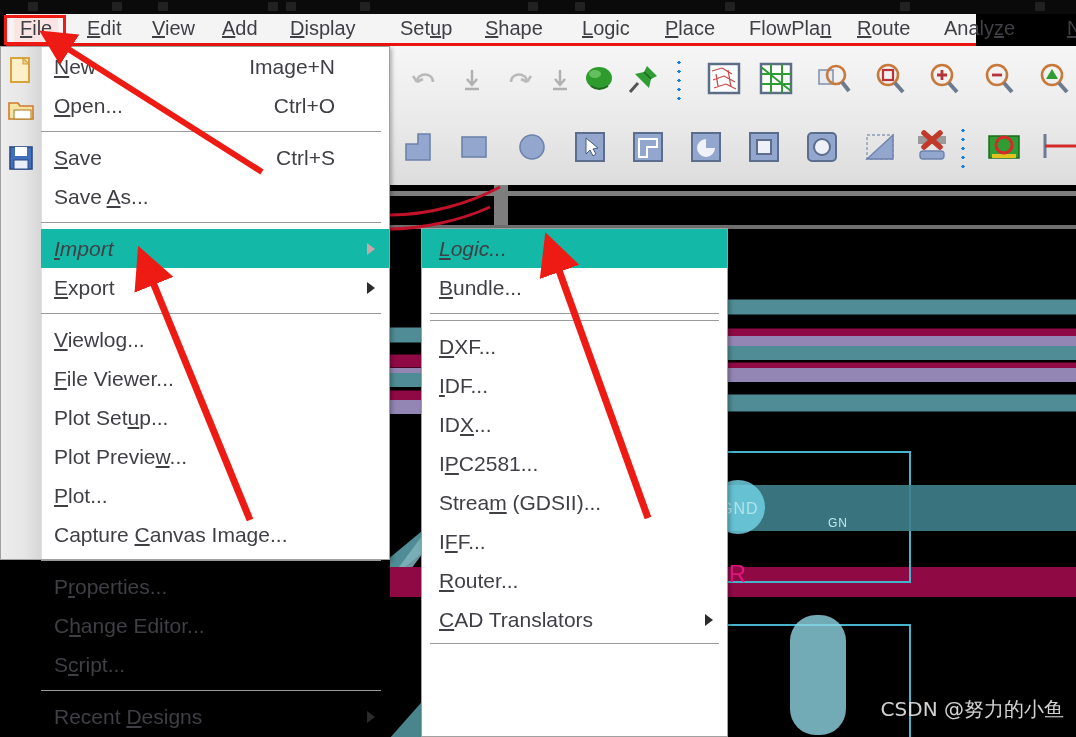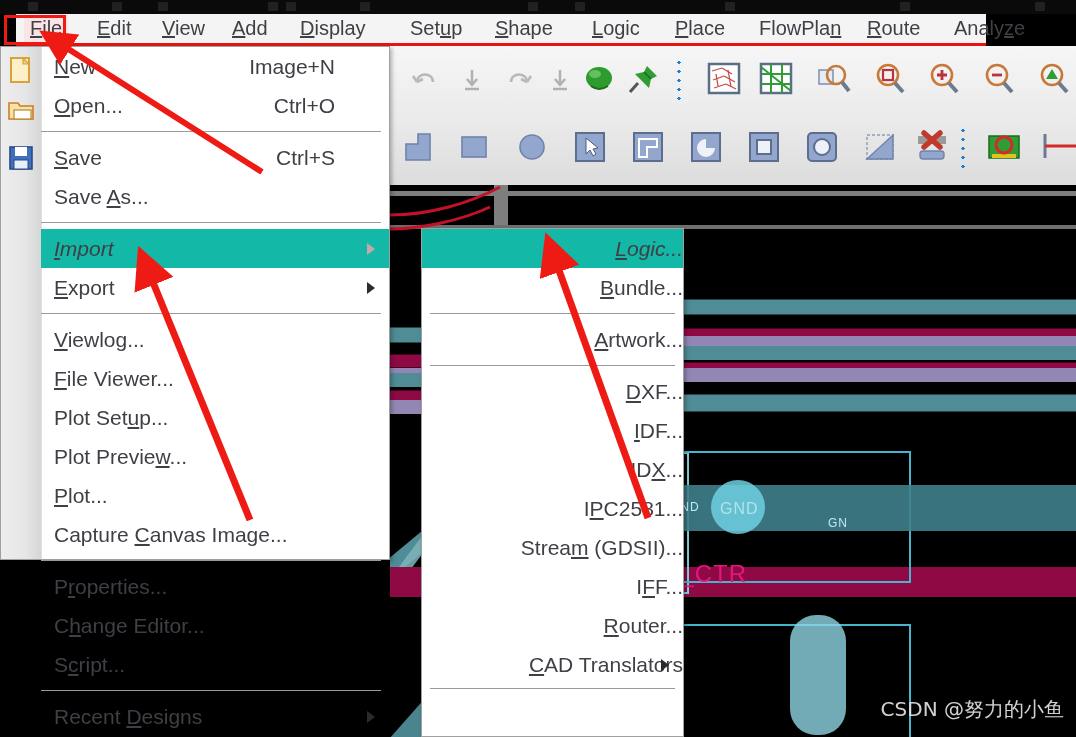--- a/index.html
+++ b/index.html
@@ -11,21 +11,21 @@
   
   #titlebar-strip{
     position:absolute;left:0;top:0;width:1076px;height:14px;
     background:#0a0a0a;
   }
   #titlebar-strip .tb-ghost{
     position:absolute;top:2px;width:10px;height:9px;background:#2a2a2a;border-radius:1px;opacity:.75;
   }
   
   #menubar{
-    position:absolute;left:16px;top:14px;width:970px;height:32px;
+    position:absolute;left:6px;top:14px;width:970px;height:32px;
     background:#f4f4f4;
     border-bottom:3px solid #e8140f;
     box-sizing:border-box;
   }
   #menubar .mi{
     position:absolute;top:0;height:29px;line-height:29px;
     font-size:20px;color:#3f3f46;white-space:nowrap;
     padding:0 6px;cursor:default;
   }
   #menubar .mi u{text-decoration:underline;}
@@ -100,21 +100,21 @@
   .mitem .accel{
     position:absolute;right:54px;top:0;font-size:21px;color:#3f3f46;
   }
   .mitem .arrow{
     position:absolute;right:14px;top:50%;margin-top:-6px;
     width:0;height:0;border-left:8px solid #2b2b2b;
     border-top:6px solid transparent;border-bottom:6px solid transparent;
   }
   .msep{height:1px;background:#9a9a9a;margin:6px 8px 6px 0;}
   .gicon{position:absolute;left:6px;width:30px;height:30px;}
-  #import-submenu{left:421px;top:228px;width:263px;height:509px;text-align:right;}
+  #import-submenu{left:421px;top:228px;width:307px;height:509px;}
   #import-submenu .items{position:absolute;left:0;top:0;right:0;bottom:0;}
   #import-submenu .mitem{padding-left:17px;}
   #import-submenu .msep{margin:6px 8px 6px 8px;}
   
   #arrows{position:absolute;left:0;top:0;width:1076px;height:737px;pointer-events:none;}
 </style>
 </head>
 <body>
 
 <div id="titlebar-strip">
@@ -483,23 +483,20 @@
 
 <div class="menupanel" id="import-submenu">
   <div class="items">
     <div class="mitem hl">
       <span><u>L</u>ogic...</span>
     </div>
     <div class="mitem">
       <span><u>B</u>undle...</span>
     </div>
     <div class="msep"></div>
-    <div class="mitem">
-      <span><u>A</u>rtwork...</span>
-    </div>
     <div class="msep"></div>
     <div class="mitem">
       <span><u>D</u>XF...</span>
     </div>
     <div class="mitem">
       <span><u>I</u>DF...</span>
     </div>
     <div class="mitem">
       <span>ID<u>X</u>...</span>
     </div>

